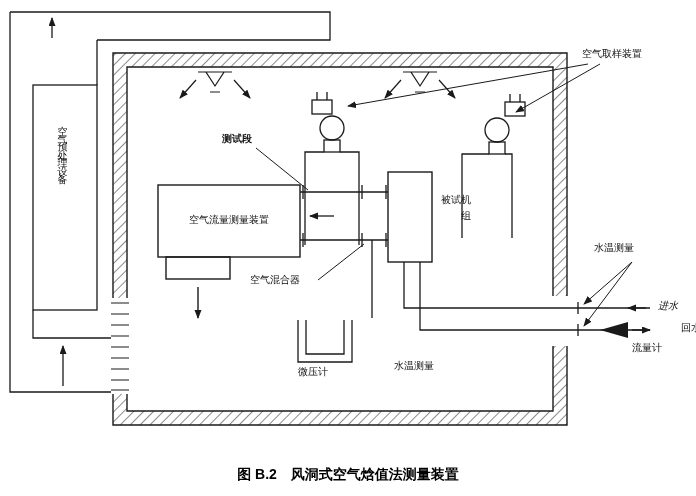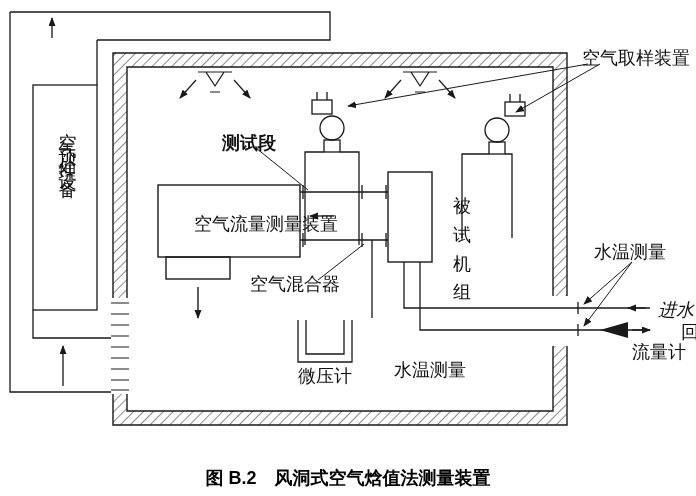--- a/index.html
+++ b/index.html
@@ -1,24 +1,24 @@
 <!DOCTYPE html>
 <html><head>
 <meta charset="utf-8">
 <style>
   html,body{margin:0;padding:0;background:#f4f4f4;}
   #page{position:relative;width:696px;height:496px;background:#ffffff;overflow:hidden;
         font-family:"Liberation Sans",sans-serif;}
   #diagram-svg{position:absolute;left:0;top:0;}
-  .label{position:absolute;font-size:18px;color:#111;white-space:nowrap;line-height:1.2;}
+  .label{position:absolute;font-size:10px;color:#111;white-space:nowrap;line-height:1.2;}
   .v-label{writing-mode:vertical-rl;letter-spacing:8px;}
   .wrap{white-space:normal;word-break:break-all;text-align:right;line-height:1.6;margin-left:46px;}
   .center-box{text-align:center;white-space:nowrap;}
   #figure-caption{position:absolute;left:0;right:0;top:466px;text-align:center;
-        font-size:18px;font-weight:bold;color:#000;}
+        font-size:14px;font-weight:bold;color:#000;}
 </style>
 </head>
 <body>
 
 <div id="page">
 
   <svg id="diagram-svg" width="696" height="496" viewBox="0 0 696 496">
     <defs>
       <pattern id="hatch" width="7" height="7" patternTransform="rotate(45)" patternUnits="userSpaceOnUse">
         <line x1="0" y1="0" x2="0" y2="7" stroke="#1a1a1a" stroke-width="1"></line>
@@ -112,21 +112,21 @@
       <path d="M632,262 L584,326" marker-end="url(#arr)"></path>
     </g>
   </svg>
 
   <div class="label" style="left:582px;top:48px;">空气取样装置</div>
 
   <div class="label v-label" style="left:56px;top:118px;">空气预处理设备</div>
 
   <div class="label" style="left:222px;top:133px;font-weight:bold;">测试段</div>
 
-  <div class="label center-box" style="left:158px;top:214px;width:142px;padding-left:36px;">空气流量测量装置</div>
+  <div class="label center-box" style="left:158px;top:214px;width:142px;">空气流量测量装置</div>
 
   <div class="label wrap" style="left:395px;top:192px;width:30px;">被试机组</div>
 
   <div class="label" style="left:250px;top:274px;">空气混合器</div>
 
   <div class="label" style="left:286px;top:366px;margin-left:12px;">微压计</div>
 
   <div class="label" style="left:394px;top:360px;">水温测量</div>
 
   <div class="label" style="left:594px;top:242px;">水温测量</div>

